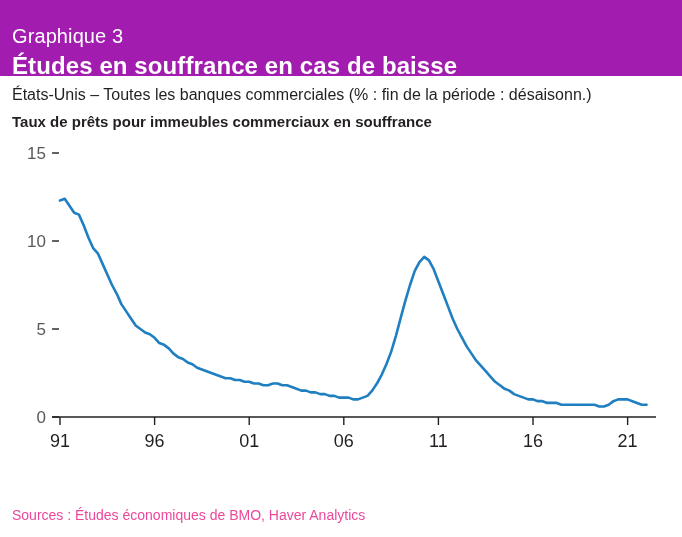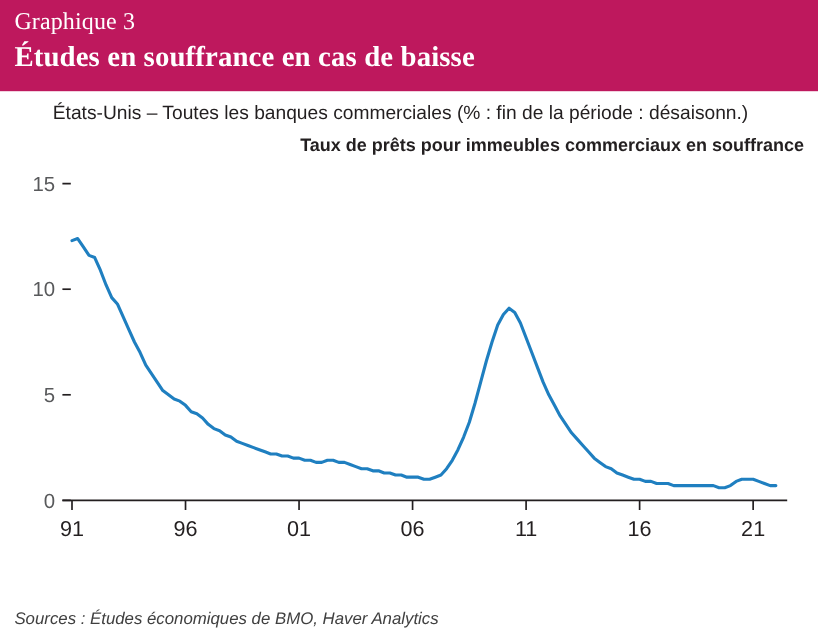--- a/index.html
+++ b/index.html
@@ -11,26 +11,25 @@
     width: 682px;
     height: 537px;
     font-family: "Liberation Sans", sans-serif;
     color: #231f20;
     overflow: hidden;
     position: relative;
   }
 
   
   .header-band {
-    background: #be185d;
+    background: #a21caf;
     color: #ffffff;
-    padding: 4px 12px 10px 12px;
+    padding: 22px 12px 10px 12px;
     box-sizing: border-box;
     height: 76px;
-    font-family: Liberation Serif, serif;
   }
   .header-eyebrow {
     font-size: 20px;
     font-weight: 400;
     line-height: 28px;
     letter-spacing: 0.1px;
   }
   .header-title {
     font-size: 24px;
     font-weight: 700;
@@ -40,50 +39,47 @@
 
   
   .subtitle-wrap {
     padding: 8px 12px 0 12px;
   }
   .subtitle-1 {
     font-size: 16px;
     font-weight: 400;
     line-height: 22px;
     color: #231f20;
-    margin-left: 32px;
   }
   .subtitle-2 {
     font-size: 15px;
     font-weight: 700;
     line-height: 22px;
     margin-top: 5px;
     color: #231f20;
-    text-align: right;
   }
 
   
   .chart-area {
     position: relative;
     margin-top: 6px;
     width: 682px;
     height: 330px;
   }
   .chart-svg {
     display: block;
   }
 
   
   .source-line {
     position: absolute;
     left: 12px;
     bottom: 14px;
     font-size: 14px;
-    font-style: italic;
-    color: #404040;
+    color: #ec4899;
     text-align: center;
   }
 </style>
 </head>
 <body>
 
 <div class="header-band">
   <div class="header-eyebrow">Graphique 3</div>
   <div class="header-title">Études en souffrance en cas de baisse</div>
 </div>

